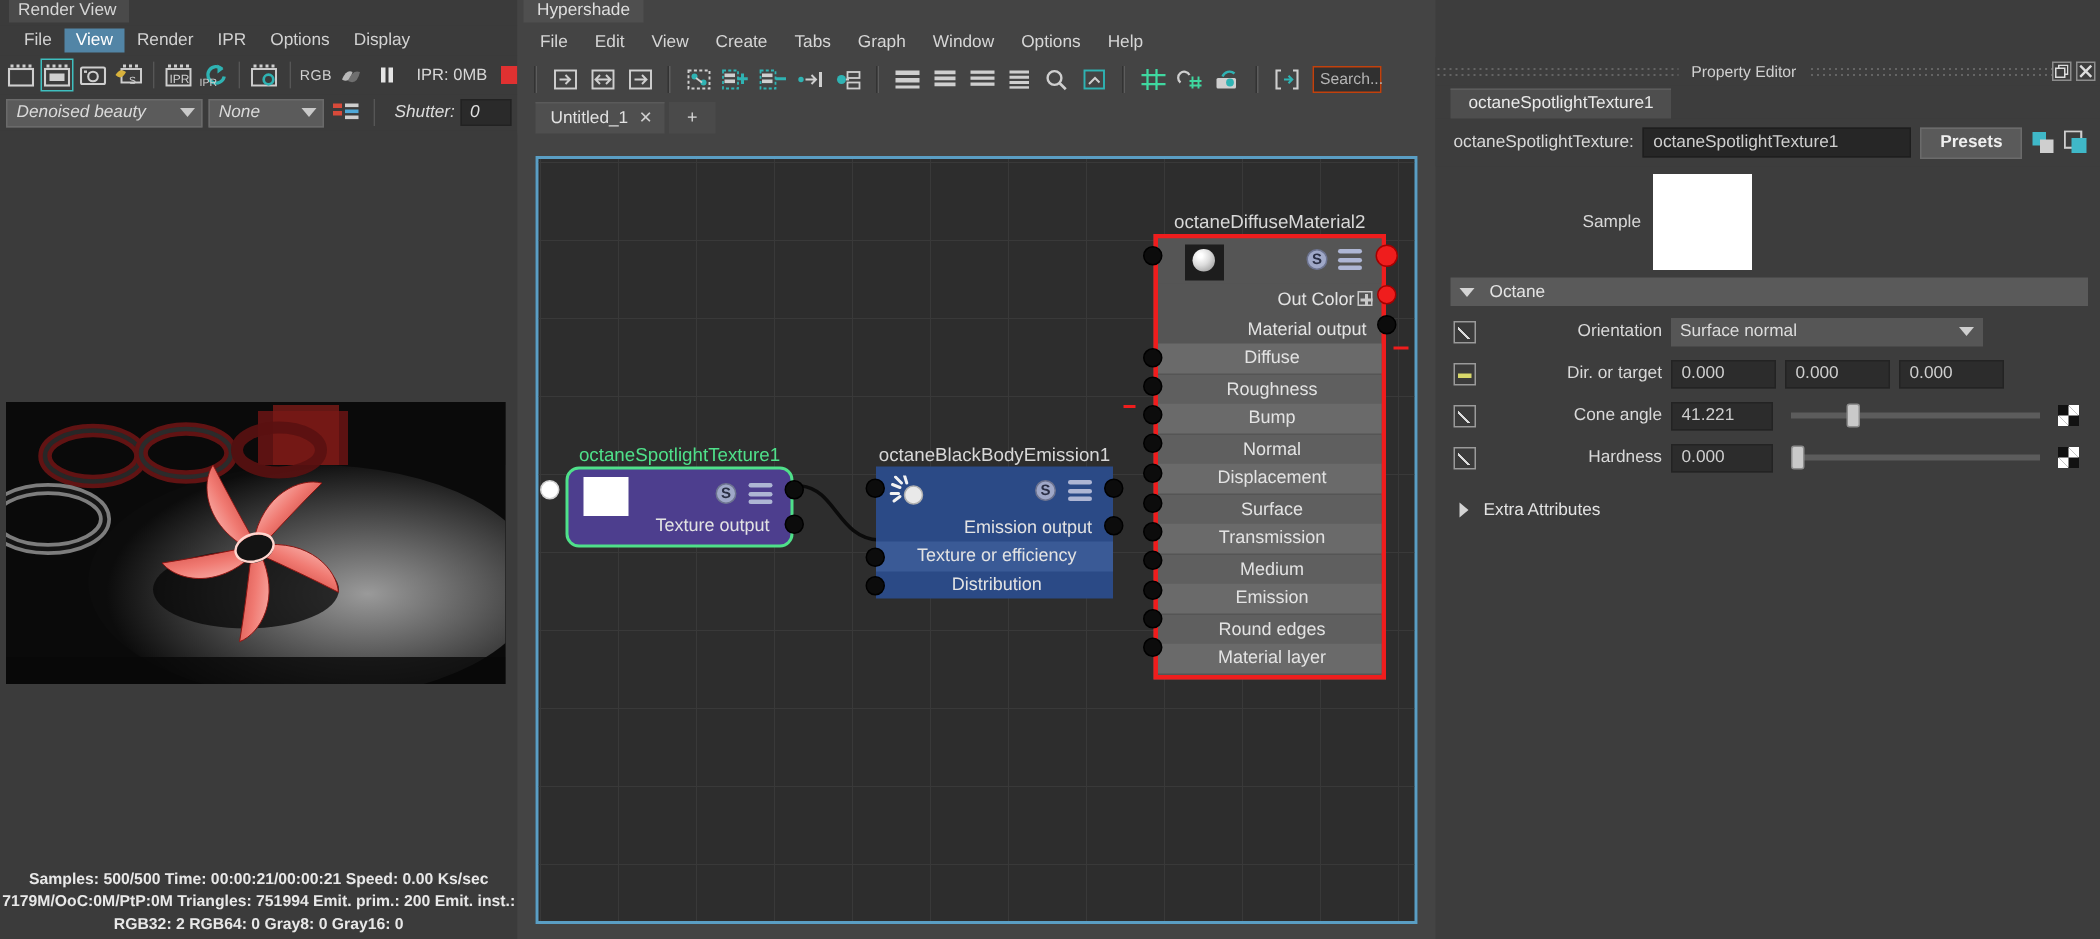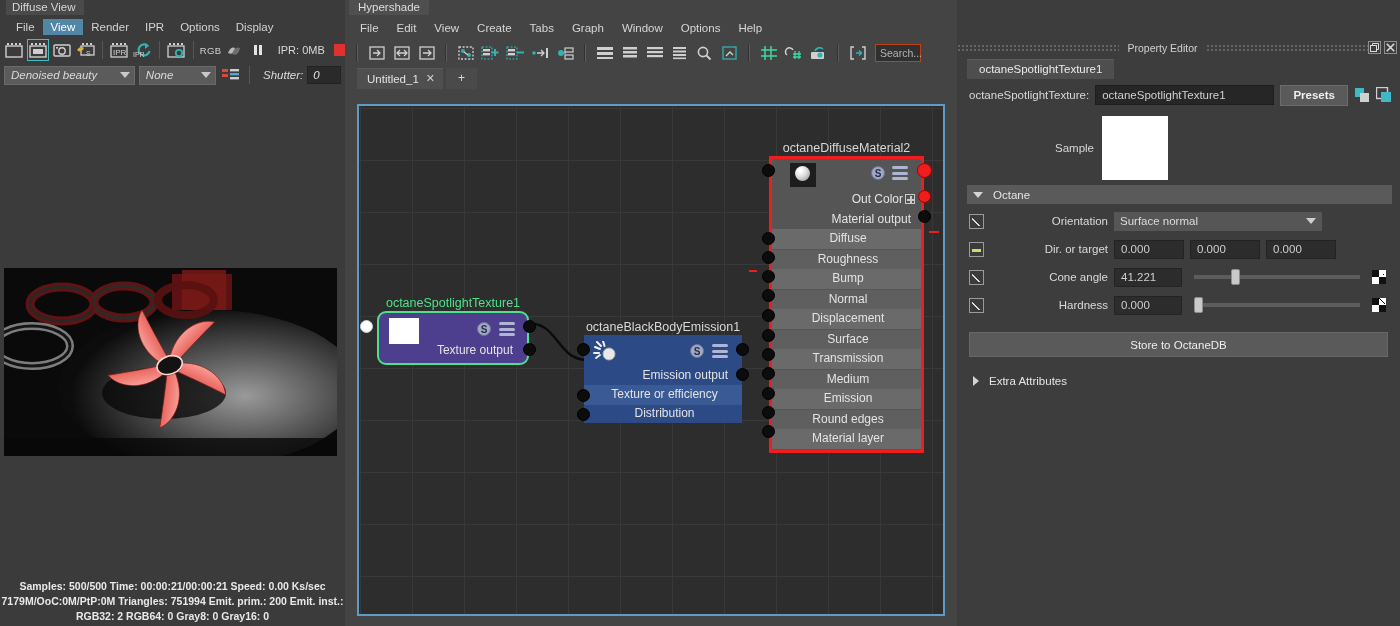--- a/index.html
+++ b/index.html
@@ -174,21 +174,21 @@
 
   
   #node-spot { left: 18px; top: 190px; width: 152px; }
   #node-spot .node-body {
     background: #4d3e8e; border: 2px solid #4fe08a; border-radius: 9px; height: 54px;
   }
   #node-spot .swatch {
     position: absolute; left: 10px; top: 5px; width: 30px; height: 26px; background: #ffffff;
   }
   
-  #node-bb { left: 225px; top: 190px; width: 158px; margin-top: 24px; }
+  #node-bb { left: 225px; top: 190px; width: 158px; }
   #node-bb .node-body { background: #2b4a86; height: 88px; }
   #node-bb .row-alt { background: #3a5a96; }
   
   #node-diff { left: 410px; top: 35px; width: 155px; }
   #node-diff .node-body { background: #555555; height: 297px; border: 3px solid #ef1d1d; }
   #node-diff .node-hdr { background: #555; height: 30px; }
   #node-diff .swatch-ball {
     position: absolute; left: 18px; top: 4px; width: 26px; height: 24px;
     background: #1d1d1d;
   }
@@ -310,21 +310,21 @@
     display: flex; align-items: center; justify-content: center;
     margin: 16px 12px 0 12px; border: 1px solid #676767;
   }
 </style>
 </head>
 <body>
 
 <div id="render-view">
 
   <div class="rv-titlebar">
-    <div class="tab">Diffuse View</div>
+    <div class="tab">Render View</div>
   </div>
 
   <div class="rv-menubar">
     <div class="mi">File</div>
     <div class="mi active">View</div>
     <div class="mi">Render</div>
     <div class="mi">IPR</div>
     <div class="mi">Options</div>
     <div class="mi">Display</div>
   </div>
@@ -856,19 +856,18 @@
   <div class="pe-attr">
     <div class="attr-chk anim"></div>
     <div class="attr-lbl">Hardness</div>
     <div class="attr-field" style="width:68px;">0.000</div>
     <div class="slider-track">
       <div class="slider-handle" style="left:0%;"></div>
     </div>
     <div class="checker"></div>
   </div>
 
-  <div class="pe-bigbtn">Store to OctaneDB</div>
 
   <div class="pe-section plain" style="margin-top:14px;">
     <span class="tri-r"></span>
     <span>Extra Attributes</span>
   </div>
 </div>
 
 </body></html>

